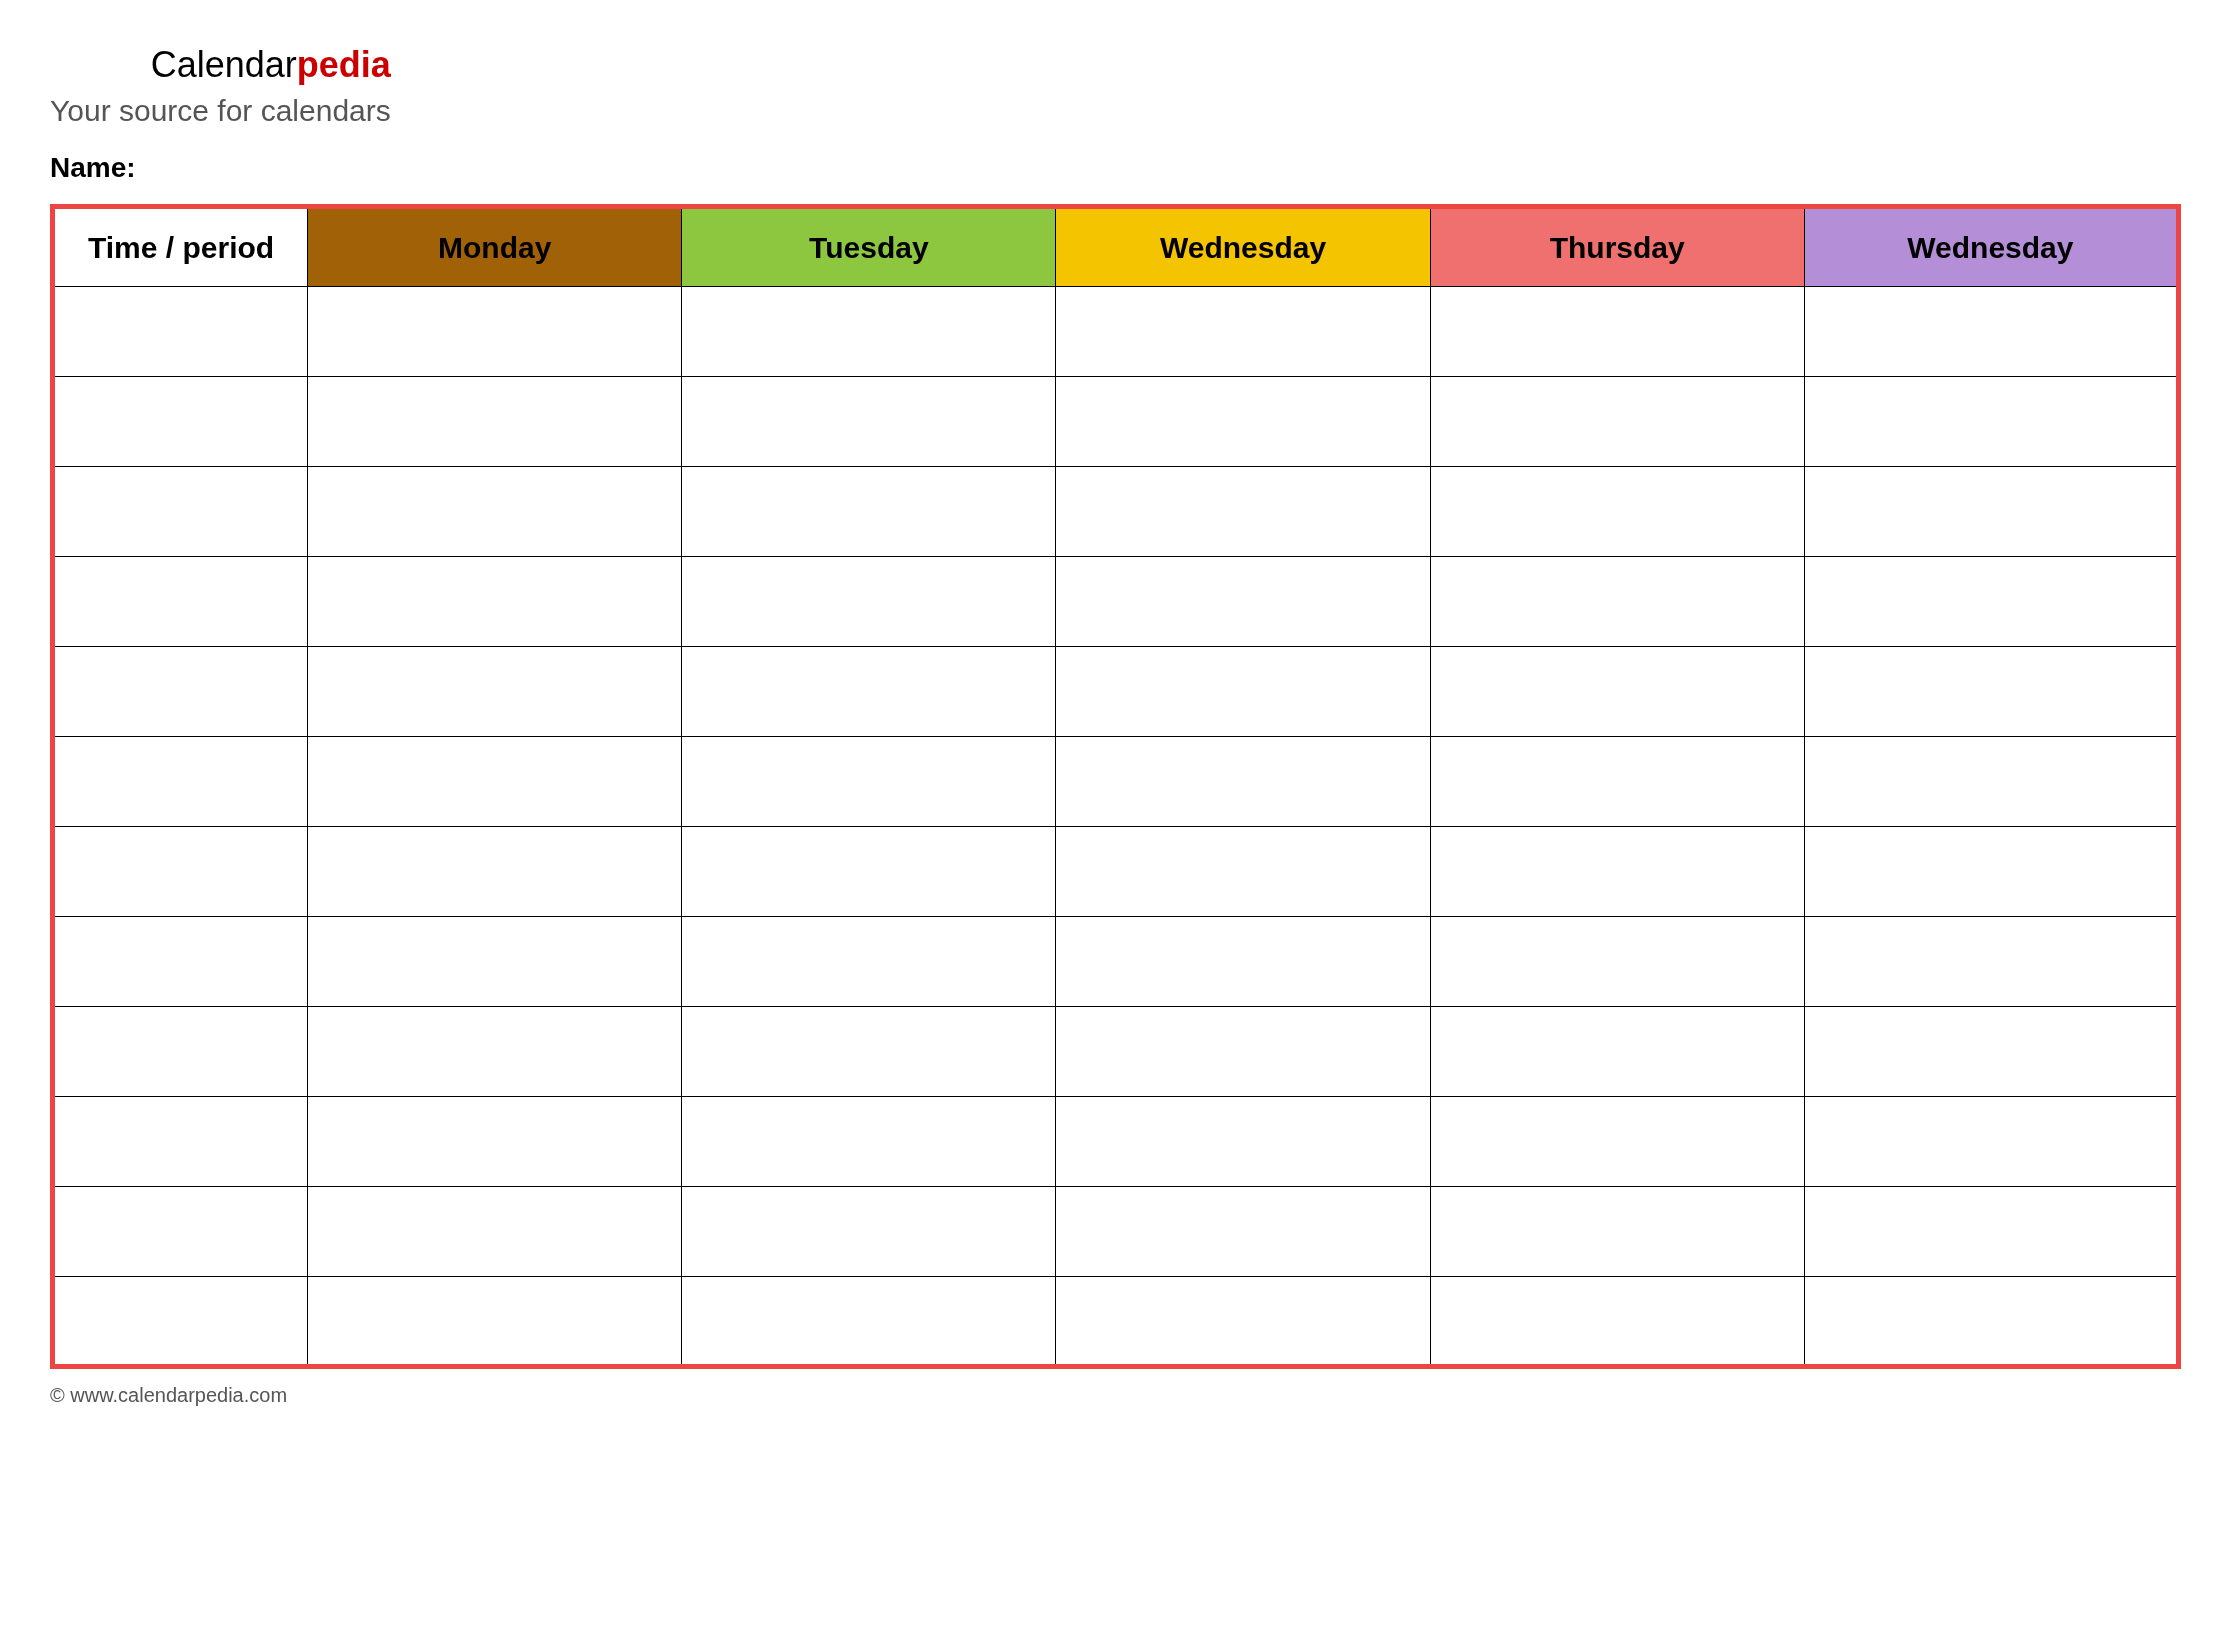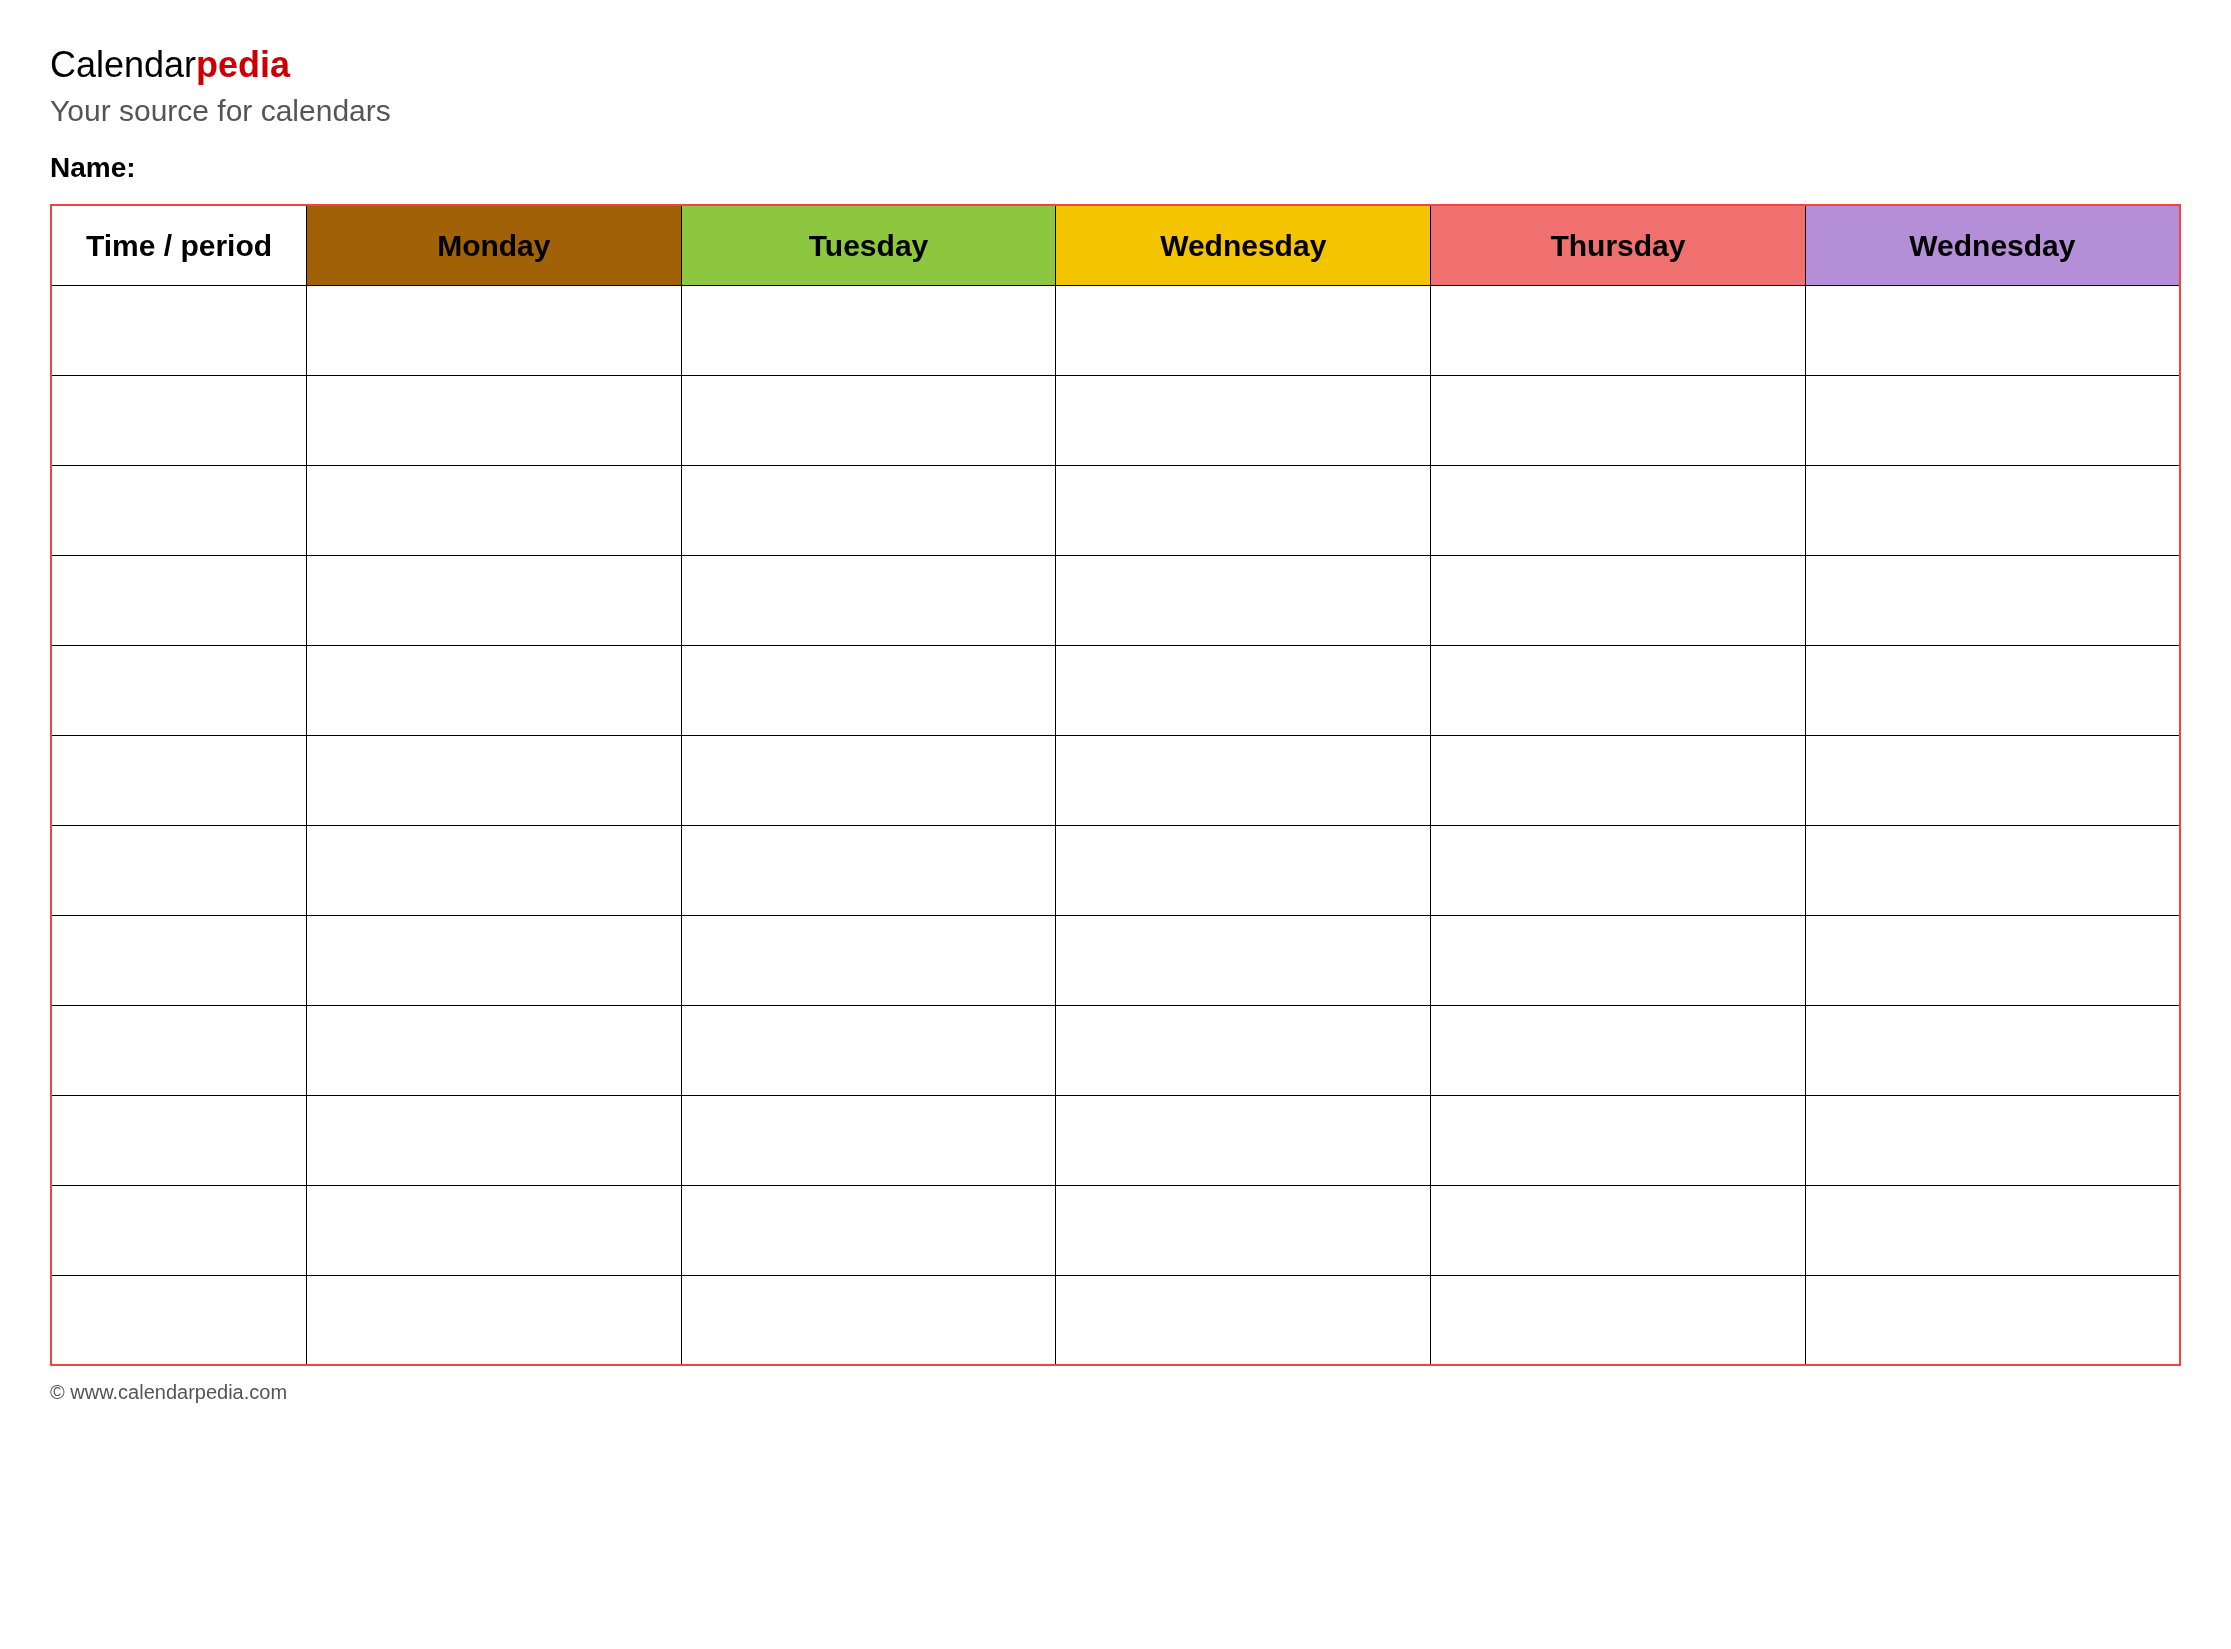--- a/index.html
+++ b/index.html
@@ -25,20 +25,21 @@
     }
 
     .title {
       font-size: 72px;
       font-weight: bold;
       color: #000000;
       line-height: 1.1;
     }
 
     .brand {
+      text-align: right;
       font-size: 28px;
       line-height: 1.4;
     }
 
     .brand-name {
       font-size: 36px;
     }
 
     .brand-calendar {
       color: #000000;
@@ -60,21 +61,21 @@
       font-size: 28px;
       font-weight: bold;
       margin-bottom: 20px;
       color: #000000;
       margin-top: 12px;
     }
 
     .schedule-table {
       width: 100%;
       border-collapse: collapse;
-      border: 2px solid #ef4444;
+      border: 5px solid #ef4444;
     }
 
     .schedule-table th,
     .schedule-table td {
       border: 1.5px solid #000000;
       padding: 0;
       height: 90px;
     }
 
     .schedule-table thead th {

